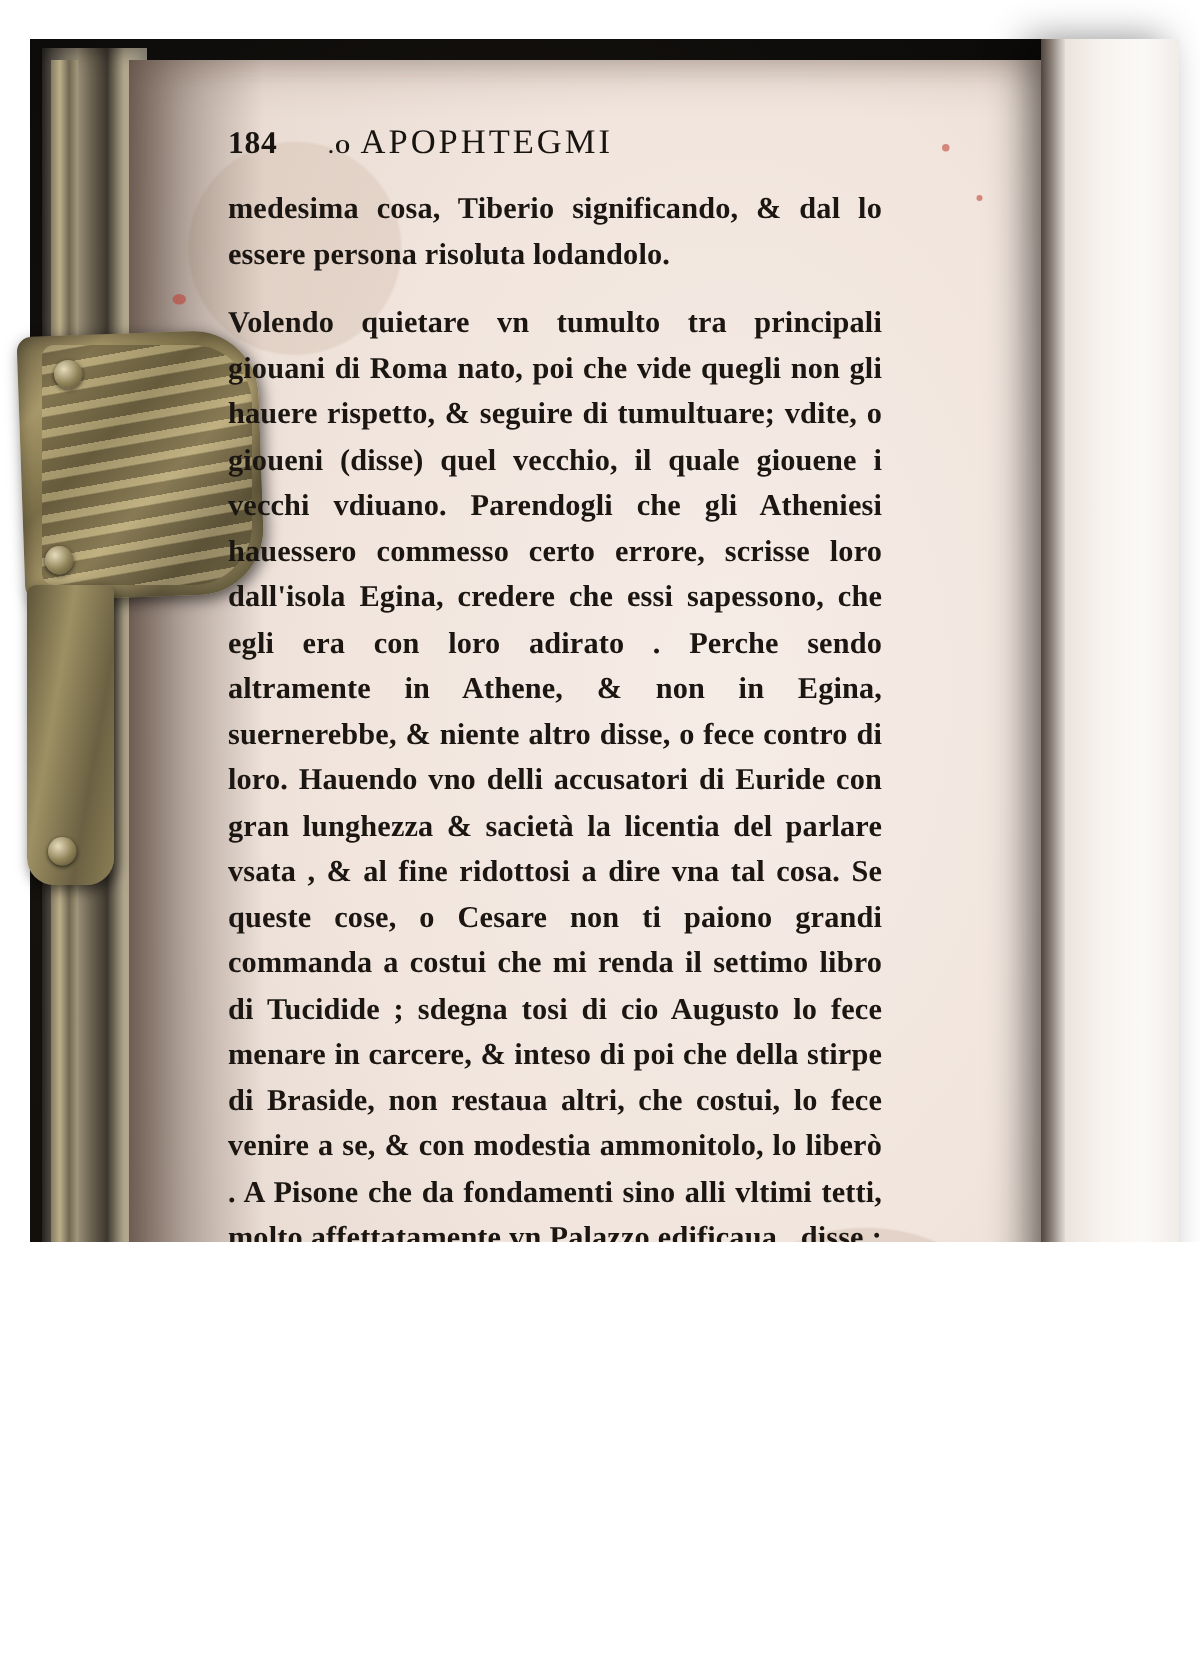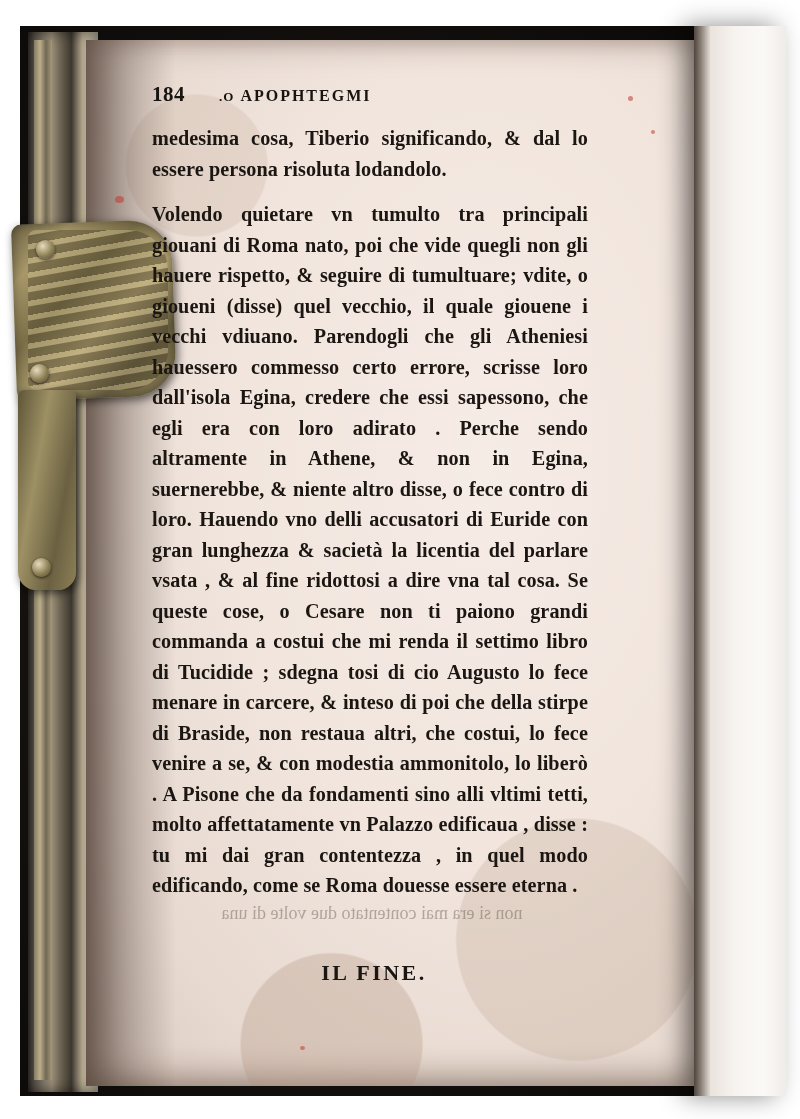--- a/index.html
+++ b/index.html
@@ -3,21 +3,21 @@
 <meta charset="utf-8">
 <style>
   html, body {
     margin: 0;
     padding: 0;
     background: #ffffff;
   }
   #page {
     position: relative;
     width: 800px;
-    height: 1119px;
+    height: 828px;
     overflow: hidden;
     background: #fde047;
     font-family: "Liberation Serif", serif;
   }
 
   
   .photo-bg {
     position: absolute;
     inset: 0;
     background: #ffffff;
@@ -179,23 +179,23 @@
     margin-bottom: 16px;
     letter-spacing: .5px;
   }
   .folio {
     font-size: 21px;
     font-weight: bold;
     margin-right: 34px;
     font-family: "Liberation Serif", serif;
   }
   .running-head {
-    font-size: 16px;
+    font-size: 23px;
     letter-spacing: 2px;
-    font-weight: bold;
+    font-weight: normal;
   }
   .rh-small {
     font-size: 13px;
     letter-spacing: 1px;
     margin-right: 6px;
   }
 
   p.body {
     margin: 0 0 0 0;
     font-size: 20.2px;

